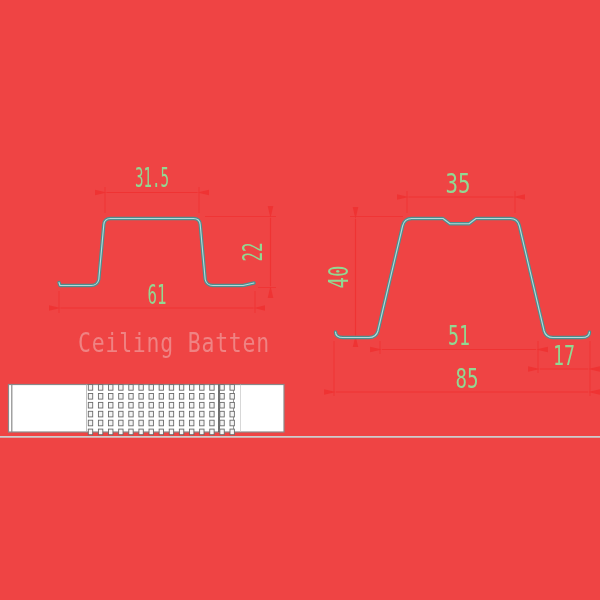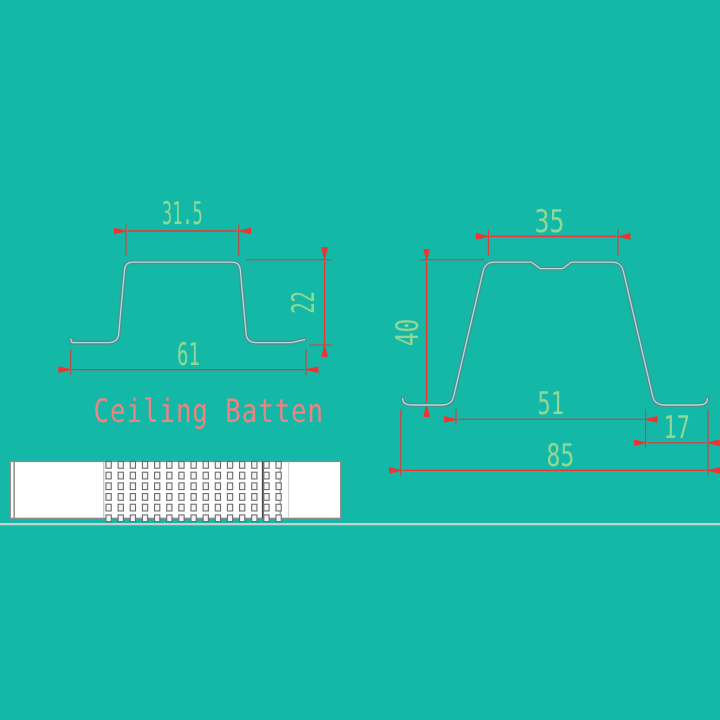--- a/index.html
+++ b/index.html
@@ -1,16 +1,16 @@
 <!DOCTYPE html>
 <html><head>
 <meta charset="utf-8">
 <style>
   html,body{margin:0;padding:0;background:#ffffff;}
-  .canvas{position:relative;width:600px;height:600px;background:#14b8a6;overflow:hidden;}
+  .canvas{position:relative;width:600px;height:600px;background:#ef4444;overflow:hidden;}
   svg{display:block;}
   text{font-family:"DejaVu Sans Mono","Liberation Mono",monospace;}
   .dim-txt{font-size:26px;}
   .label-txt{font-size:27px;letter-spacing:1px;}
 </style>
 </head>
 <body>
 
 <div class="canvas">
 <svg width="600" height="600" viewBox="0 0 600 600">

